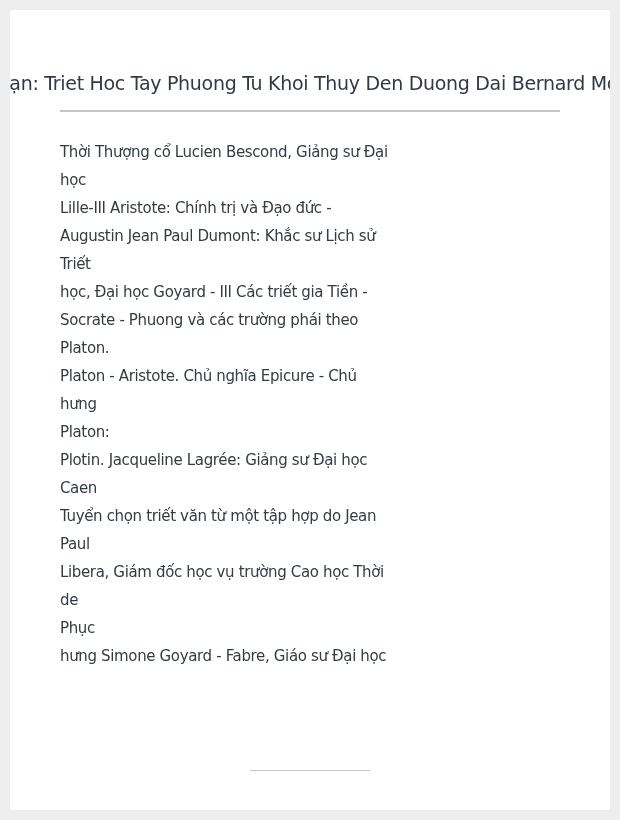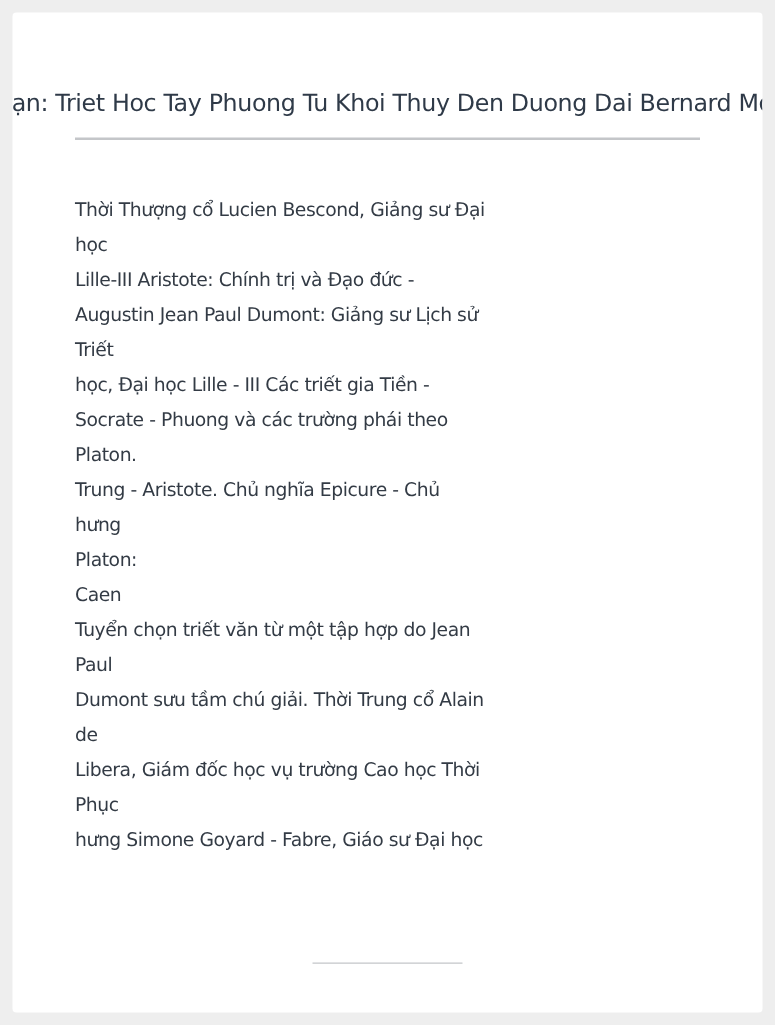--- a/index.html
+++ b/index.html
@@ -42,21 +42,21 @@
       position: absolute;
       left: 50px;
       top: 100px;
       width: 500px;
       height: 2px;
       background: #c4c6c9;
     }
     .content {
       position: absolute;
       left: 50px;
-      top: 144px;
+      top: 128px;
       width: 340px;
       font-family: "DejaVu Sans", sans-serif;
       font-size: 15px;
       line-height: 28px;
       color: #333b45;
       letter-spacing: -0.35px;
     }
     .content .line {
       display: block;
       white-space: nowrap;
@@ -87,33 +87,33 @@
 <div class="page">
   <div class="header">
     <div class="title">oạn: Triet Hoc Tay Phuong Tu Khoi Thuy Den Duong Dai Bernard Morichère</div>
   </div>
   <div class="header-rule"></div>
 
   <div class="content">
     <span class="line">Thời Thượng cổ Lucien Bescond, Giảng sư Đại</span>
     <span class="line">học</span>
     <span class="line">Lille-III Aristote: Chính trị và Đạo đức -</span>
-    <span class="line">Augustin Jean Paul Dumont: Giảng sư Lịch sử</span>
+    <span class="line">Augustin Jean Paul Dumont: Khắc sư Lịch sử</span>
     <span class="line">Triết</span>
-    <span class="line">học, Đại học Lille - III Các triết gia Tiền -</span>
+    <span class="line">học, Đại học Goyard - III Các triết gia Tiền -</span>
     <span class="line">Socrate - Phuong và các trường phái theo</span>
     <span class="line">Platon.</span>
-    <span class="line">Trung - Aristote. Chủ nghĩa Epicure - Chủ</span>
+    <span class="line">Platon - Aristote. Chủ nghĩa Epicure - Chủ</span>
     <span class="line">hưng</span>
     <span class="line">Platon:</span>
+    <span class="line">Plotin. Jacqueline Lagrée: Giảng sư Đại học</span>
     <span class="line">Caen</span>
     <span class="line">Tuyển chọn triết văn từ một tập hợp do Jean</span>
     <span class="line">Paul</span>
-    <span class="line">Dumont sưu tầm chú giải. Thời Trung cổ Alain</span>
+    <span class="line">Libera, Giám đốc học vụ trường Cao học Thời</span>
     <span class="line">de</span>
-    <span class="line">Libera, Giám đốc học vụ trường Cao học Thời</span>
     <span class="line">Phục</span>
     <span class="line">hưng Simone Goyard - Fabre, Giáo sư Đại học</span>
   </div>
 
   <div class="footer-rule"></div>
   <div class="footer">Taisachnhanh</div>
 </div>
 
 </body></html>

